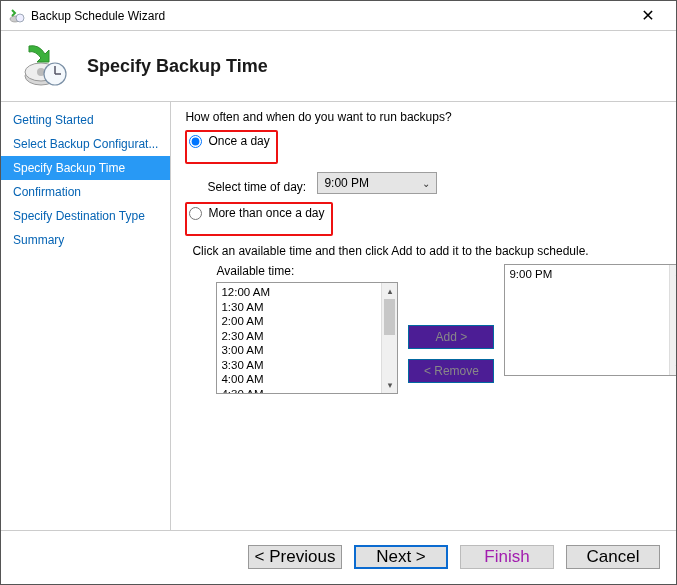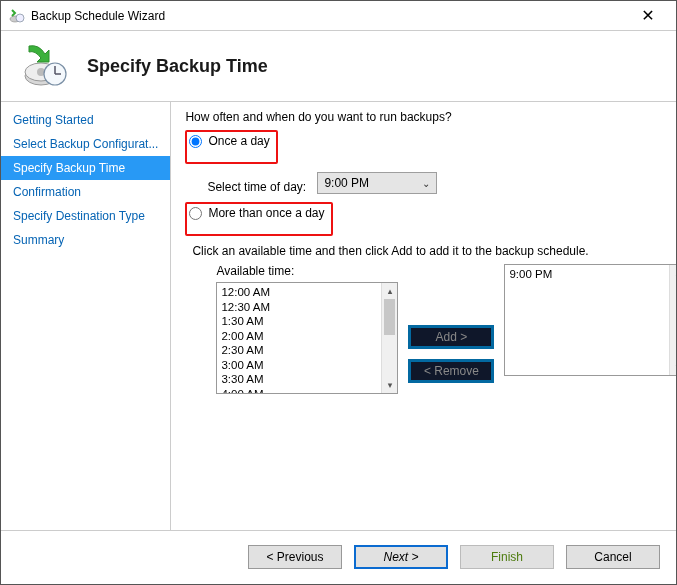--- a/index.html
+++ b/index.html
@@ -164,22 +164,22 @@
   .midbtns {
     display: flex;
     flex-direction: column;
     justify-content: center;
     gap: 10px;
     margin-top: 50px;
   }
   .btn {
     width: 86px;
     height: 24px;
-    border: 3px solid #0369a1;
-    background: #0f172a;
+    border: 1px solid #0369a1;
+    background: #4c1d95;
     display: flex;
     align-items: center;
     justify-content: center;
     font-size: 12px;
     color: #888;
   }
   .footer {
     height: 52px;
     display: flex;
     align-items: center;
@@ -188,28 +188,27 @@
     gap: 12px;
   }
   .fbtn {
     width: 94px;
     height: 24px;
     border: 1px solid #999;
     background: #e1e1e1;
     display: flex;
     align-items: center;
     justify-content: center;
-    font-size: 12px;
+    font-size: 17px;
     color: #000;
   }
   .fbtn.primary {
     border: 2px solid #0b6bd0;
-    font-style: italic;
-  }
-  .fbtn.disabled { color: #4d7c0f; border-color: #bbb; }
+  }
+  .fbtn.disabled { color: #a21caf; border-color: #bbb; }
 </style>
 </head>
 <body>
 
 <div class="titlebar">
   <div class="icon">
     <svg viewBox="0 0 16 16" width="16" height="16">
       <ellipse cx="6" cy="11" rx="5" ry="3" fill="#ccc" stroke="#888" stroke-width="0.6"></ellipse>
       <circle cx="11" cy="10" r="4" fill="#eef" stroke="#678" stroke-width="0.6"></circle>
       <path d="M3 2 L6 5 L3 8" fill="none" stroke="#3a3" stroke-width="2"></path>
@@ -266,21 +265,20 @@
     </label>
 
     <div class="desc">Click an available time and then click Add to add it to the backup schedule.</div>
 
     <div class="cols">
       <div class="col">
         <div class="lbl">Available time:</div>
         <div class="listbox disabled">
           <div class="items">
             <div>12:00 AM</div>
-            <div>12:30 AM</div>
             <div>1:30 AM</div>
             <div>2:00 AM</div>
             <div>2:30 AM</div>
             <div>3:00 AM</div>
             <div>3:30 AM</div>
             <div>4:00 AM</div>
             <div>4:30 AM</div>
           </div>
           <div class="scroll">
             <div class="sbtn">▴</div>

